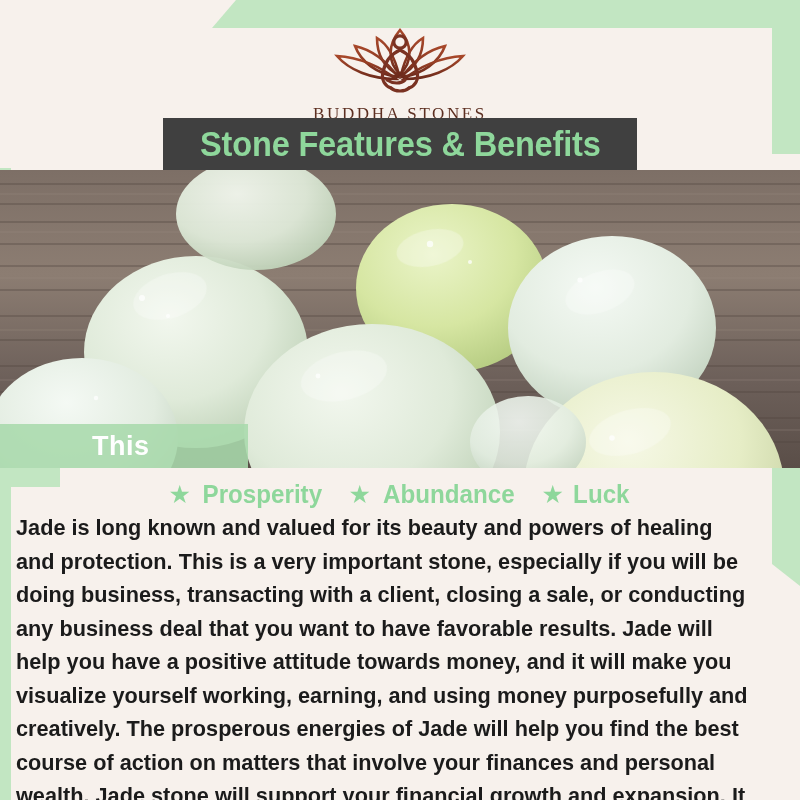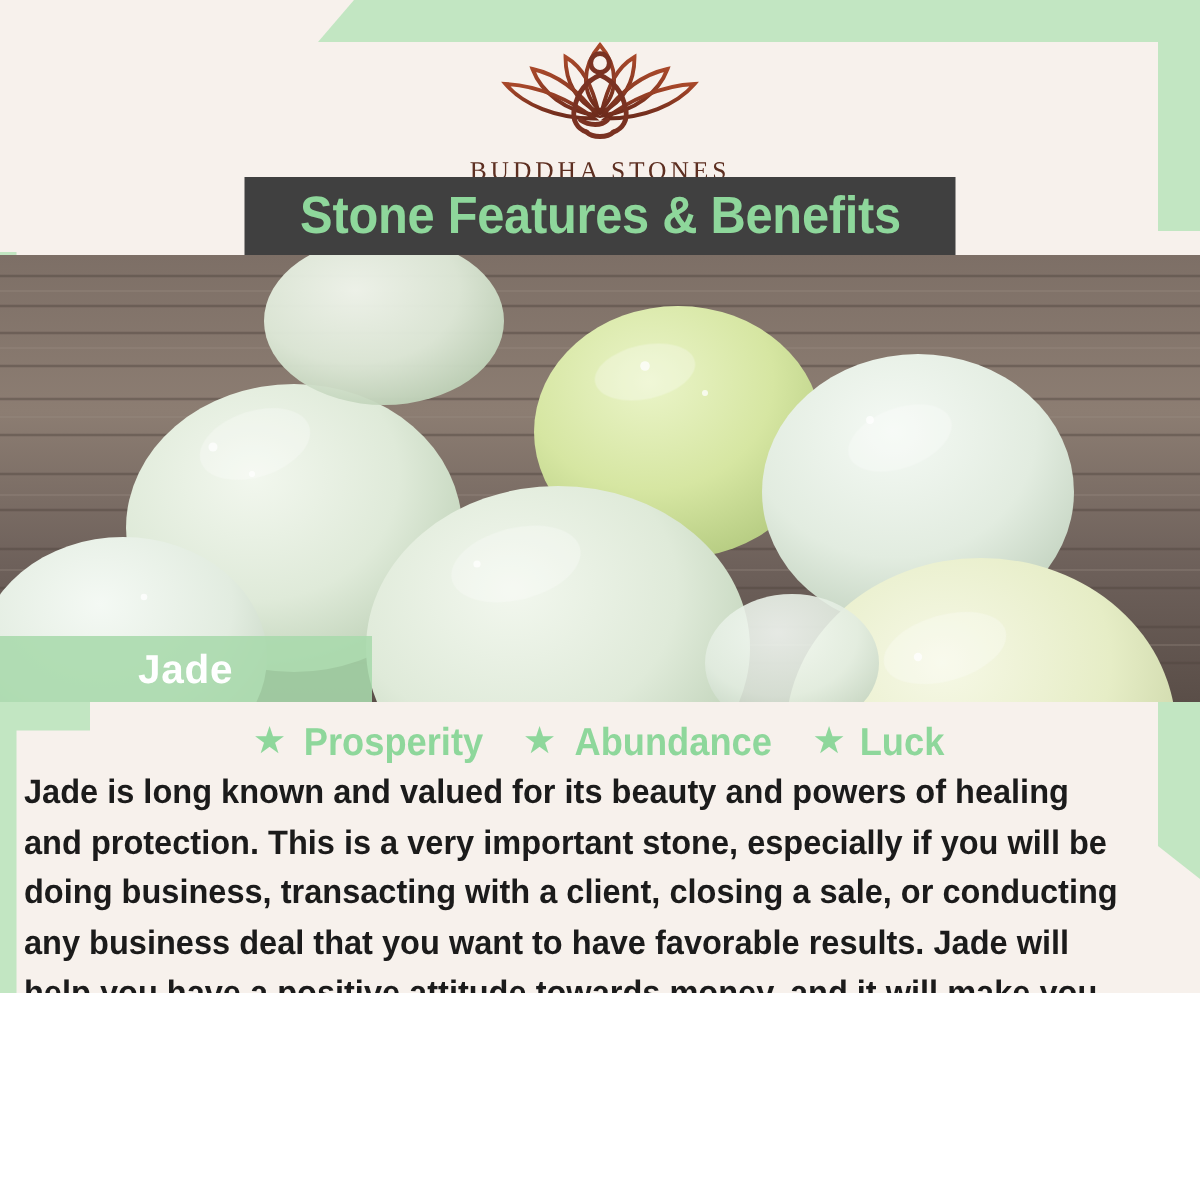--- a/index.html
+++ b/index.html
@@ -3,21 +3,21 @@
 <meta charset="utf-8">
 <style>
   html, body {
     margin: 0;
     padding: 0;
     background: #ffffff;
   }
   #poster {
     position: relative;
     width: 800px;
-    height: 662px;
+    height: 800px;
     overflow: hidden;
     background: #f7f1ec;
     font-family: "Liberation Sans", sans-serif;
   }
 
   
   .green-top {
     position: absolute;
     top: 0; left: 212px; right: 0;
     height: 28px;
@@ -289,21 +289,21 @@
         <ellipse cx="170" cy="126" rx="38" ry="22" transform="rotate(-18 170 126)"></ellipse>
         <ellipse cx="430" cy="78" rx="34" ry="18" transform="rotate(-12 430 78)"></ellipse>
         <ellipse cx="600" cy="122" rx="36" ry="20" transform="rotate(-20 600 122)"></ellipse>
         <ellipse cx="344" cy="206" rx="44" ry="24" transform="rotate(-14 344 206)"></ellipse>
         <ellipse cx="630" cy="262" rx="42" ry="22" transform="rotate(-16 630 262)"></ellipse>
       </g>
     </svg>
   </div>
 
   <div class="jade-band">
-    <span class="jade-text">Jade</span>
+    <span class="jade-text">This</span>
   </div>
 
   <div class="keywords">
     <div class="kw">
       <span class="kw-star">★</span>
       <span class="kw-label">Prosperity</span>
     </div>
     <div class="kw">
       <span class="kw-star">★</span>
       <span class="kw-label">Abundance</span>

